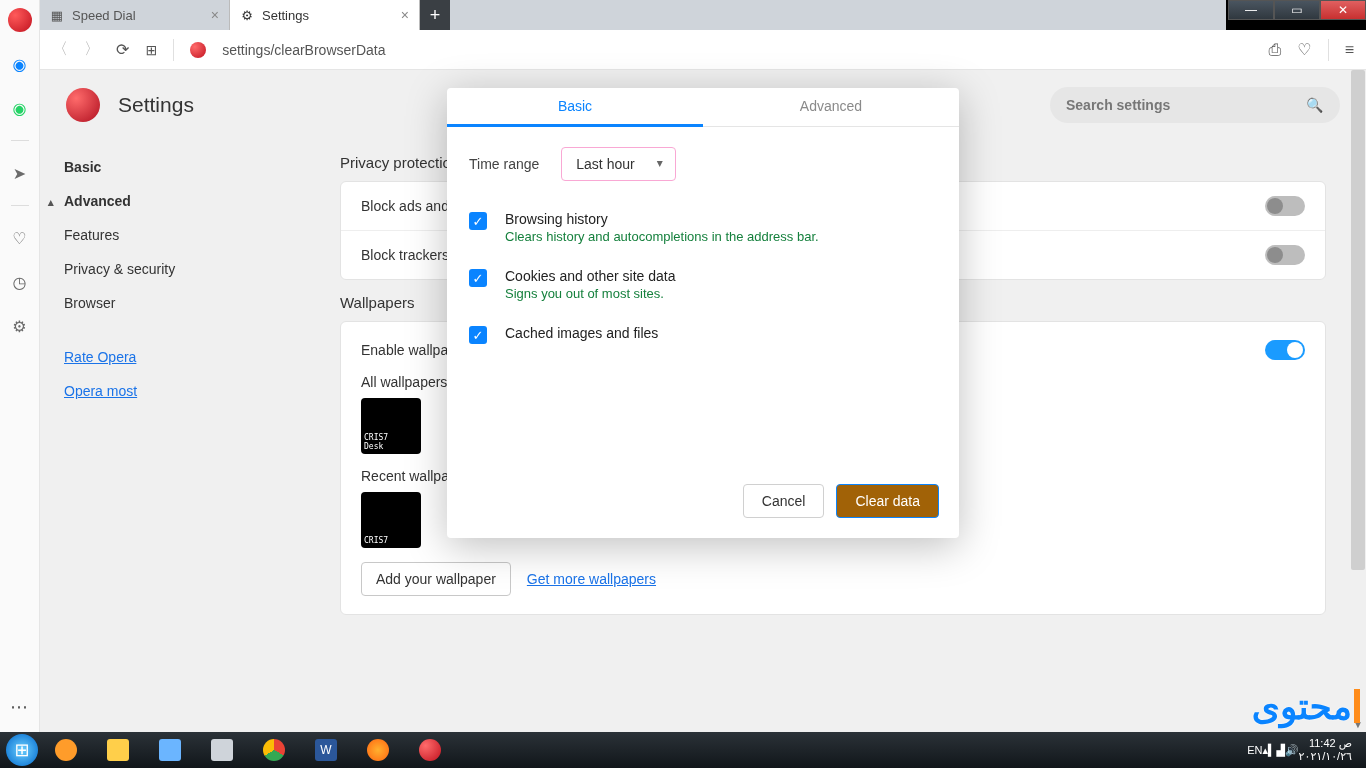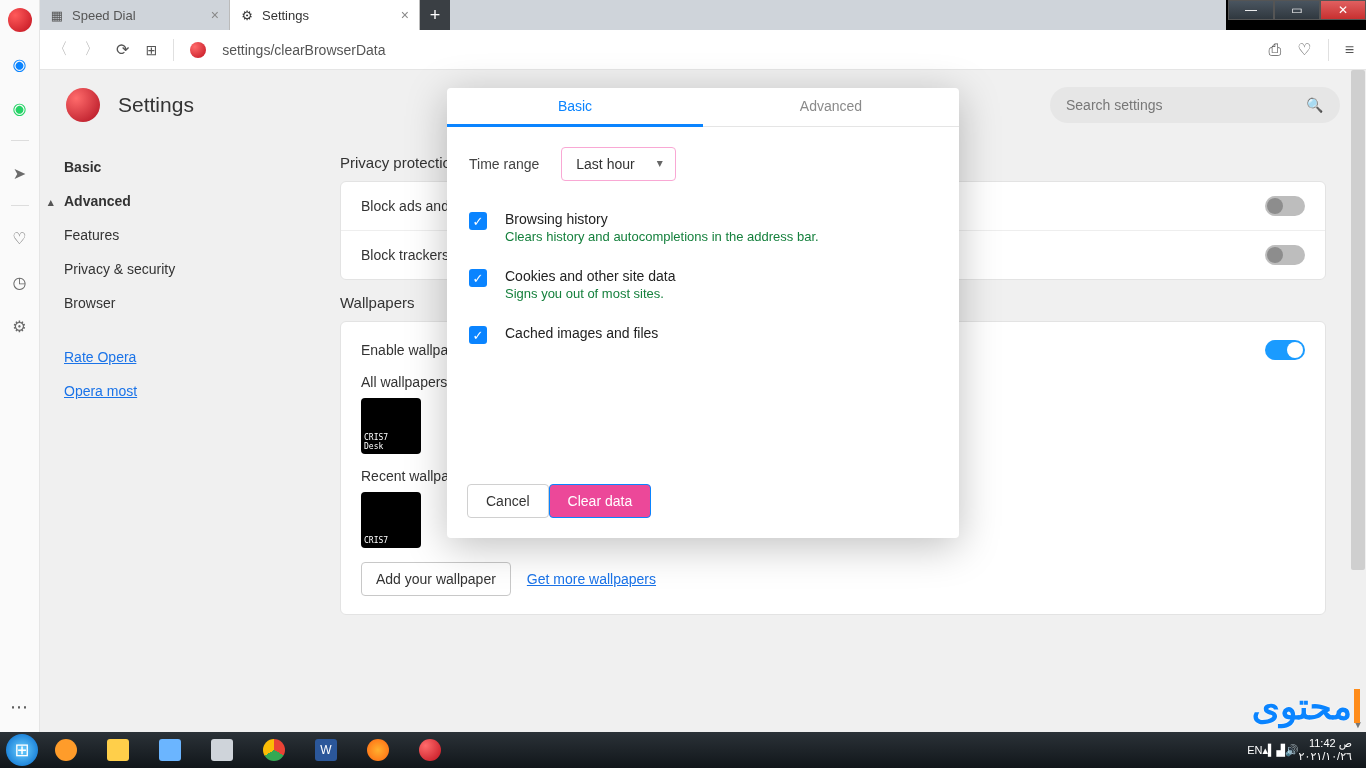--- a/index.html
+++ b/index.html
@@ -33,21 +33,21 @@
 .addr .vline { width:1px; height:22px; background:#e0e0e0; }
 .addr .ologo { width:16px; height:16px; border-radius:50%; background:radial-gradient(circle at 30% 30%,#ff6b6b,#c1121f); }
 .addr .url { color:#555; font-size:14px; }
 .addr .grow { flex:1; }
 
 
 .page { position:absolute; top:70px; left:40px; right:0; bottom:36px; background:#f0f0f0; overflow:hidden; }
 .phead { height:70px; display:flex; align-items:center; padding:0 26px; }
 .phead .pologo { width:34px; height:34px; border-radius:50%; background:radial-gradient(circle at 30% 30%,#ff6b6b,#b01020); margin-right:18px; }
 .phead h1 { font-size:21px; font-weight:400; color:#333; }
-.searchwrap { margin-left:auto; width:290px; height:36px; background:#e6e6e6; border-radius:18px; display:flex; align-items:center; padding:0 16px; color:#777; font-size:14px; }
+.searchwrap { margin-left:auto; width:290px; height:36px; background:#e6e6e6; border-radius:18px; display:flex; align-items:center; padding:0 16px; color:#777; font-size:14px;font-weight:bold; }
 .searchwrap .sicon { margin-left:auto; }
 
 .cols { display:flex; height:calc(100% - 70px); }
 .side { width:240px; padding:10px 0 0 24px; }
 .side .sitem { padding:9px 0; font-size:14px; color:#333; }
 .side .sitem.head { font-weight:600; }
 .side .sitem.caret::before { content:"▴"; display:inline-block; width:16px; color:#555; margin-left:-16px; font-size:11px; }
 .side .sub { padding-left:0; }
 .side a.link { display:block; padding:9px 0; font-size:14px; color:#1a73e8; text-decoration:underline; }
 
@@ -71,23 +71,23 @@
 .dtab.active { color:#0a84ff; border-bottom:3px solid #0a84ff; margin-bottom:-1px; font-weight:500; }
 .dlgbody { padding:20px 22px 10px; }
 .timerow { display:flex; align-items:center; gap:22px; margin-bottom:22px; }
 .timerow label { font-size:14px; color:#444; }
 .select { border:1px solid #f9a8d4; border-radius:4px; padding:8px 40px 8px 14px; font-size:14px; color:#333; position:relative; }
 .select::after { content:"▾"; position:absolute; right:12px; top:8px; color:#666; font-size:12px; }
 .optrow { display:flex; gap:18px; padding:8px 0 16px; }
 .chk { width:18px; height:18px; border-radius:3px; background:#0a84ff; display:flex; align-items:center; justify-content:center; color:#fff; font-size:13px; flex-shrink:0; margin-top:1px; }
 .opttxt .t1 { font-size:14px; color:#222; }
 .opttxt .t2 { font-size:13px; color:#15803d; margin-top:2px; }
-.dlgfoot { display:flex; justify-content:flex-start; gap:0; padding:14px 20px 20px; }
+.dlgfoot { display:flex; justify-content:flex-end; gap:12px; padding:14px 20px 20px; }
 .btn { padding:8px 18px; border-radius:4px; font-size:14px; border:1px solid #d0d0d0; background:#fff; color:#333; }
-.btn.primary { background:#ec4899; border-color:#0a84ff; color:#fff; }
+.btn.primary { background:#a16207; border-color:#0a84ff; color:#fff; }
 
 
 .taskbar { position:absolute; bottom:0; left:0; right:0; height:36px; background:linear-gradient(#2b3238,#11161a); display:flex; align-items:center; padding:0 6px; z-index:60; }
 .tb { width:48px; height:30px; margin-right:4px; border-radius:3px; display:flex; align-items:center; justify-content:center; font-size:18px; }
 .tb.start { background:radial-gradient(circle,#6bd0ff,#0066cc); border-radius:50%; width:32px; height:32px; color:#fff; }
 .tb .circ { width:22px; height:22px; border-radius:50%; }
 .tray { margin-left:auto; display:flex; align-items:center; color:#fff; font-size:11px; padding-right:8px; }
 .tray .clock { text-align:right; line-height:1.15; direction:rtl; }
 .watermark { position:absolute; right:6px; bottom:40px; font-size:36px; font-weight:700; color:#0a84ff; text-shadow:0 0 2px #fff; z-index:55; font-family:Arial; letter-spacing:-1px; }
 .watermark .bar { display:inline-block; width:6px; height:34px; background:#ff8c1a; margin-left:2px; vertical-align:-4px; }

